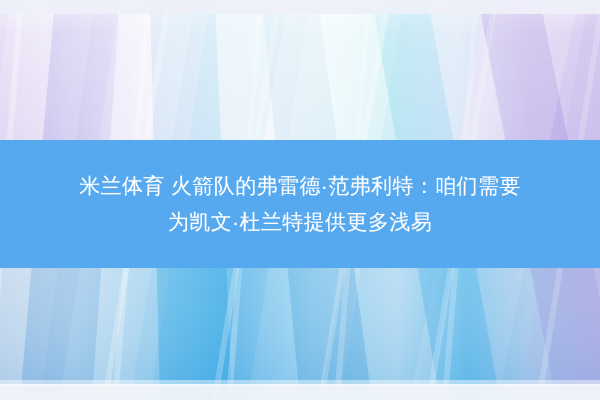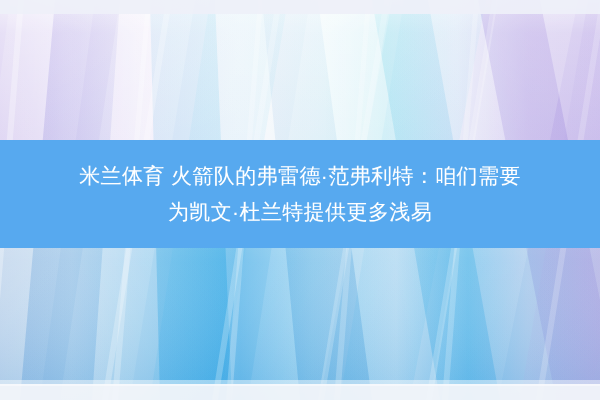--- a/index.html
+++ b/index.html
@@ -23,21 +23,21 @@
     height: 400px;
     display: block;
   }
 
   
   .headline-band {
     position: absolute;
     left: 0;
     right: 0;
     top: 140px;
-    height: 108px;
+    height: 128px;
     background: #57a9ef;
     display: flex;
     align-items: center;
     justify-content: center;
     box-sizing: border-box;
     padding: 0 8px;
   }
   .headline-text {
     color: #ffffff;
     font-size: 21px;

